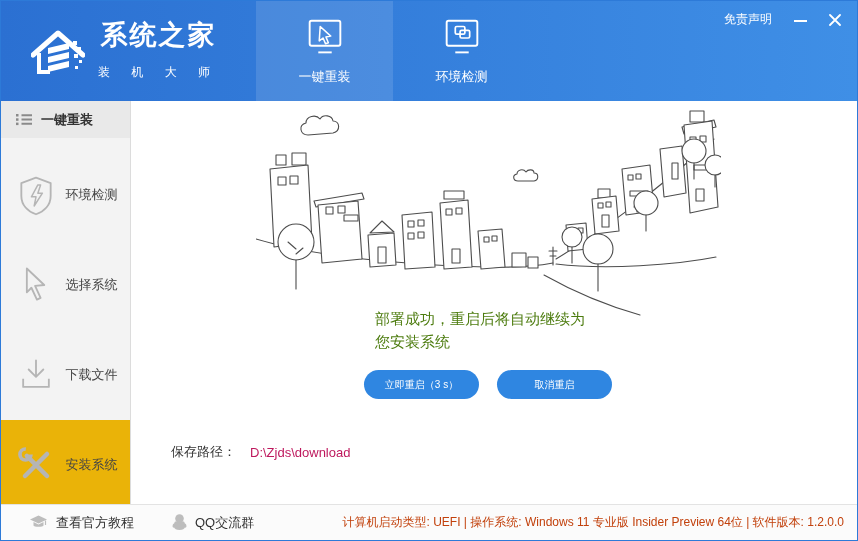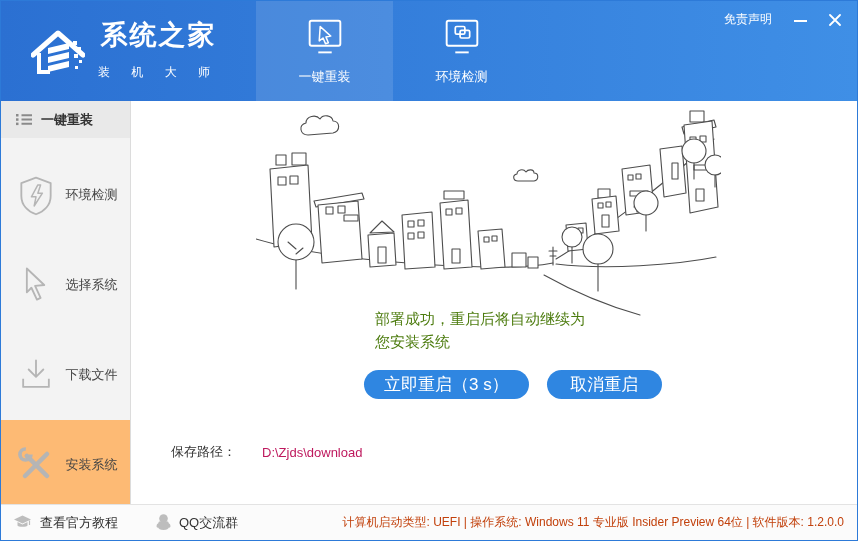--- a/index.html
+++ b/index.html
@@ -24,31 +24,31 @@
   .win-actions { position:absolute; top:10px; right:16px; display:flex; align-items:center; gap:22px;margin-left:32px; }
   .disclaimer { font-size:12px; cursor:pointer; }
   .min-btn { width:13px; height:2px; background:#fff; cursor:pointer; margin-top:2px; }
   .close-btn { cursor:pointer; display:flex; }
   
   .app-body { flex:1 1 auto; display:flex; min-height:0; }
   .sidebar { width:130px; flex:0 0 130px; background:#f3f3f3; border-right:1px solid #dcdcdc; }
   .side-header { height:37px; background:#e9e9e9; display:flex; align-items:center; gap:9px; padding-left:15px; font-size:13px; font-weight:bold; color:#333; }
   .side-items { padding-top:12px; }
   .side-item { height:90px; display:flex; flex-direction:row; align-items:center; justify-content:center; gap:8px; font-size:13px; color:#444; cursor:pointer; }
-  .side-item.selected { background:#fdba74; }
+  .side-item.selected { background:#eab308; }
   .content { flex:1 1 auto; position:relative; background:#fff; overflow:hidden; }
   .illustration { position:absolute; left:125px; top:6px; width:465px; height:212px; pointer-events:none; }
   .status-text { position:absolute; left:244px; top:207px; font-size:15px; color:#4d7c0f; line-height:1.5; }
   .btn-row { position:absolute; left:233px; top:269px; display:flex; gap:18px; }
-  .btn { height:29px; min-width:115px; padding:0 20px; border:none; border-radius:15px; background:#2f86e1; color:#fff; font-size:17px; cursor:pointer; font-family:inherit; }
-  .save-path { position:absolute; left:40px; top:342px; display:flex; gap:26px; font-size:13px; align-items:center; }
+  .btn { height:29px; min-width:115px; padding:0 20px; border:none; border-radius:15px; background:#2f86e1; color:#fff; font-size:10px; cursor:pointer; font-family:inherit; }
+  .save-path { position:absolute; left:40px; top:342px; display:flex; gap:14px; font-size:13px; align-items:center; }
   .save-label { color:#333; }
   .save-value { color:#be185d; text-decoration:none; cursor:pointer; }
   
-  .footer { flex:0 0 36px; border-top:1px solid #e3e3e3; background:#fbfbfb; display:flex; align-items:center; padding:0 13px 0 12px; gap:38px; font-size:13px; color:#333; }
+  .footer { flex:0 0 36px; border-top:1px solid #e3e3e3; background:#fbfbfb; display:flex; align-items:center; padding:0 13px 0 28px; gap:38px; font-size:13px; color:#333; }
   .f-item { display:flex; align-items:center; gap:8px; cursor:pointer; }
   .f-status { margin-left:auto; font-size:12px; color:#c2410c; white-space:nowrap; }
   .sketch path, .sketch rect, .sketch circle, .sketch line { vector-effect:non-scaling-stroke; }
 </style>
 </head>
 <body>
 
 <div class="window">
 
   <div class="header">

